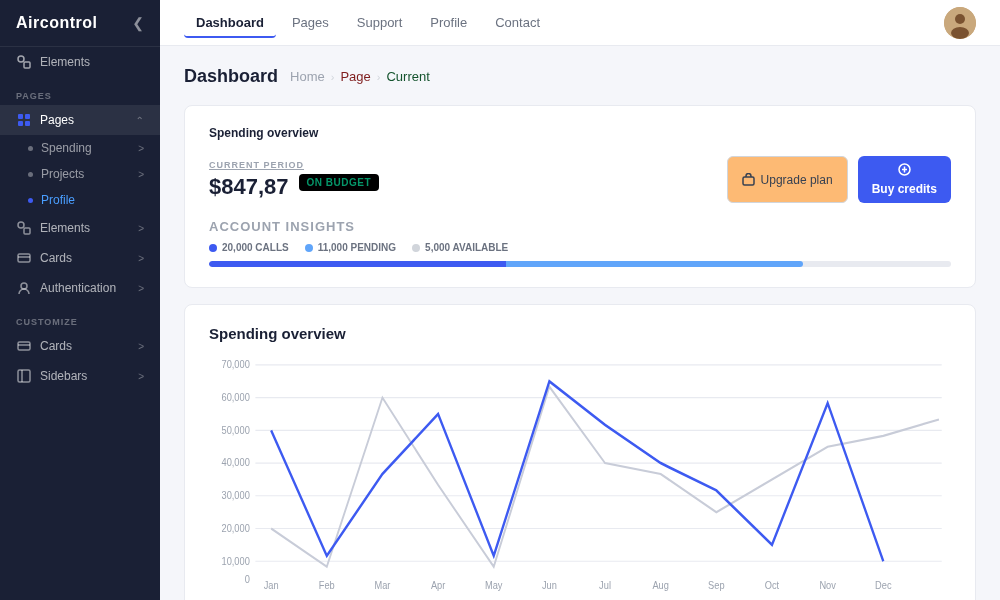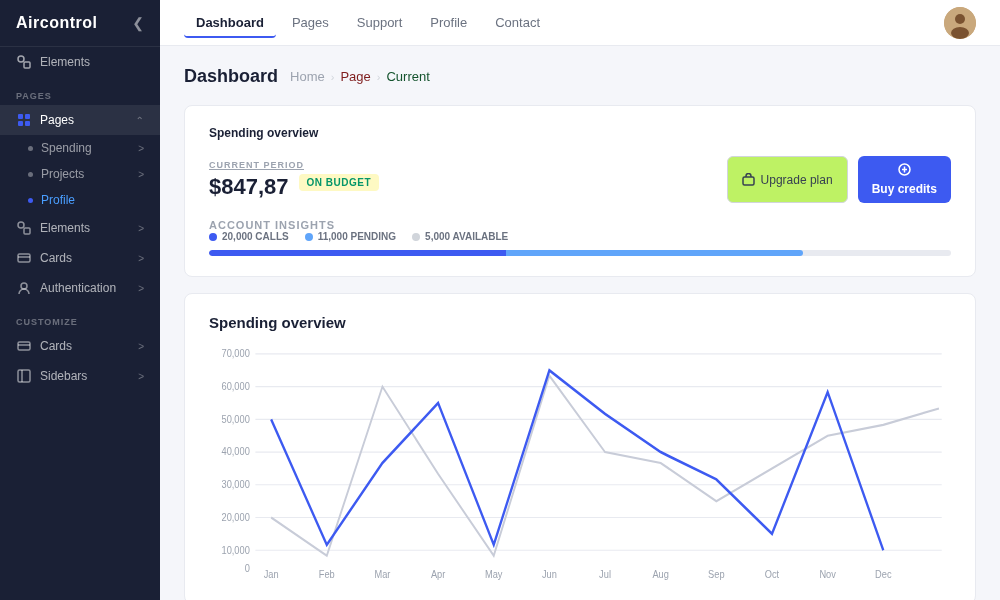--- a/index.html
+++ b/index.html
@@ -47,26 +47,26 @@
     .breadcrumb-link.highlight { color: #7f1d1d; cursor: pointer; }
 
     
     .card { background: #fff; border-radius: 8px; padding: 20px 24px; margin-bottom: 16px; border: 1px solid #e8eaf0; }
 
     
     .spending-title { font-size: 12px; font-weight: 700; color: #1a2035; margin-bottom: 16px; }
     .spending-row { display: flex; align-items: center; justify-content: space-between; }
     .spending-left .period-label { font-size: 9px; font-weight: 700; letter-spacing: 1px; text-transform: uppercase; color: #9ca3af; margin-bottom: 4px; text-decoration: underline; }
     .spending-amount { font-size: 22px; font-weight: 700; color: #1a2035; display: flex; align-items: flex-start; gap: 10px; }
-    .budget-badge { background: #fef9c3; color: #059669; font-size: 10px; font-weight: 700; padding: 3px 8px; border-radius: 4px; letter-spacing: 0.5px; }
+    .budget-badge { background: #000000; color: #059669; font-size: 10px; font-weight: 700; padding: 3px 8px; border-radius: 4px; letter-spacing: 0.5px; }
     .spending-actions { display: flex; gap: 10px; }
-    .btn-outline { border: 1px solid #d1d5db; background: #bef264; color: #374151; font-size: 12px; padding: 7px 14px; border-radius: 6px; cursor: pointer; display: flex; align-items: center; gap: 6px; }
+    .btn-outline { border: 1px solid #d1d5db; background: #fdba74; color: #374151; font-size: 12px; padding: 7px 14px; border-radius: 6px; cursor: pointer; display: flex; align-items: center; gap: 6px; }
     .btn-primary { background: #3d5af1; color: #fff; font-size: 12px; padding: 7px 14px; border-radius: 6px; cursor: pointer; border: none; display: flex; align-items: center; gap: 6px; font-weight: 600; flex-direction: column; }
 
-    .insights-label { font-size: 11px; font-weight: 700; letter-spacing: 1px; text-transform: uppercase; color: #9ca3af; margin-top: 16px; }
+    .insights-label { font-size: 13px; font-weight: 700; letter-spacing: 1px; text-transform: uppercase; color: #9ca3af; margin-top: 16px; margin-bottom: 8px; }
     .insights-dots { display: flex; align-items: center; gap: 16px; margin-bottom: 8px; }
     .insight-dot { display: flex; align-items: center; gap: 5px; font-size: 10px; color: #6b7280; font-weight: 600; }
     .dot-blue { width: 8px; height: 8px; border-radius: 50%; background: #3d5af1; }
     .dot-lightblue { width: 8px; height: 8px; border-radius: 50%; background: #60a5fa; }
     .dot-gray { width: 8px; height: 8px; border-radius: 50%; background: #d1d5db; }
     .progress-bar-container { height: 6px; background: #e8eaf0; border-radius: 3px; overflow: hidden; }
     .progress-bar-fill { height: 100%; background: linear-gradient(to right, #3d5af1 0%, #3d5af1 50%, #60a5fa 50%, #60a5fa 80%); border-radius: 3px; width: 80%; }
 
     
     .revenue-title { font-size: 15px; font-weight: 700; color: #1a2035; margin-bottom: 12px; }

